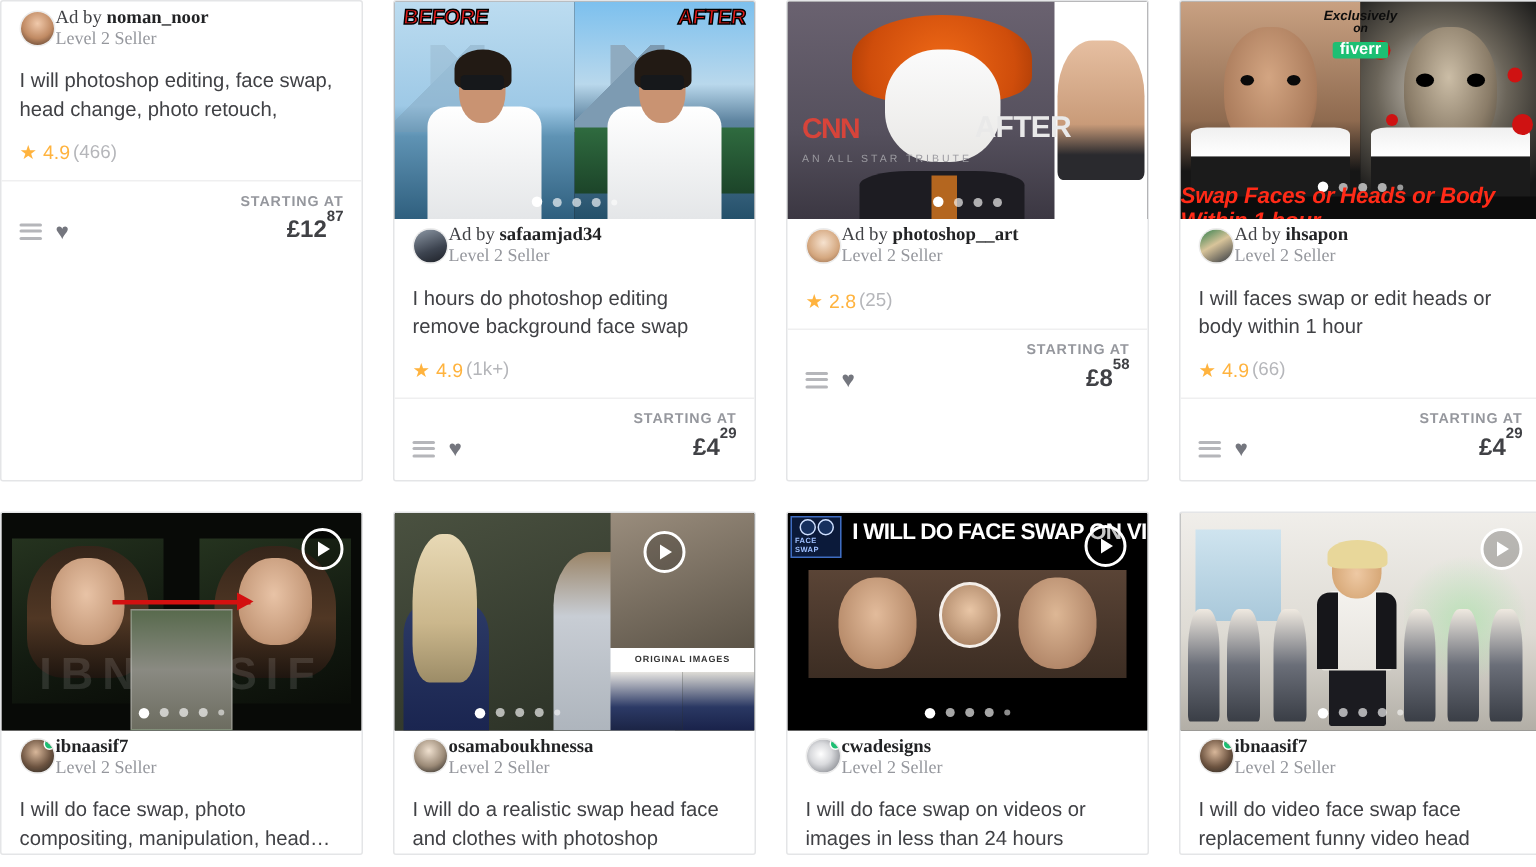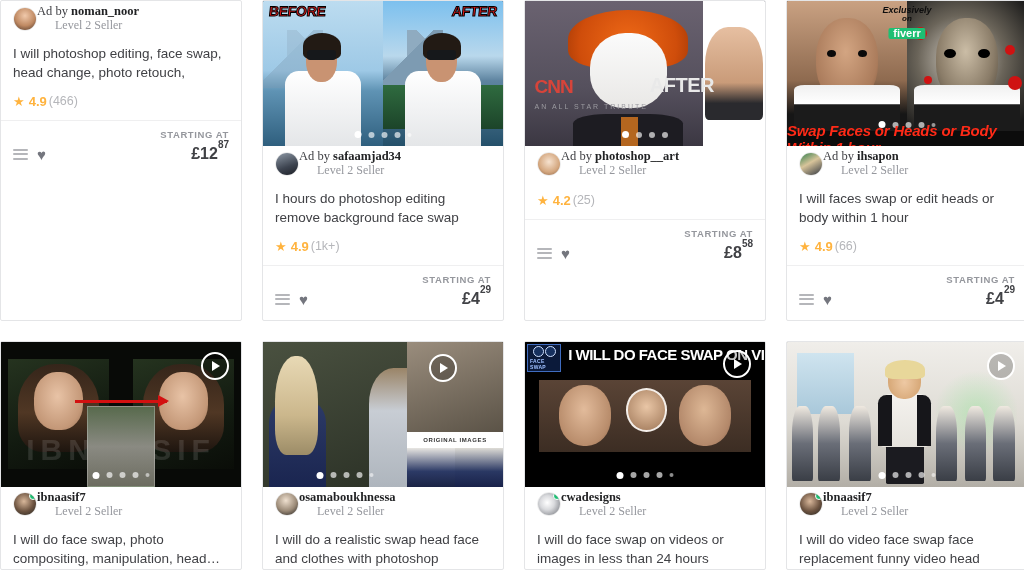--- a/index.html
+++ b/index.html
@@ -105,41 +105,40 @@
   .sname {
     font-size: 12.5px;
     color: #404145;
     white-space: nowrap;
   }
   .sname b { font-weight: 700; color: #222325; }
   .slevel {
     font-size: 12px;
     color: #95979d;
     margin-top: 1px;
-    margin-left: 18px;
   }
 
   .title {
     padding: 8px 12px 0 12px;
     font-size: 13.5px;
     line-height: 1.38;
     color: #404145;
     height: 46px;
     overflow: hidden;
   }
 
   .ratingrow {
     display: flex;
     align-items: center;
     padding: 10px 12px 11px 12px;
     border-bottom: 1px solid #efeff0;
     min-height: 38px;
   }
   .star { color: #ffb33e; font-size: 13px; line-height: 1; margin-right: 4px; }
-  .rvalue { color: #ffb33e; font-size: 13px; font-weight: 700; }
+  .rvalue { color: #ffb33e; font-size: 13px; font-weight: 400; }
   .rcount { color: #b5b6ba; font-size: 12.5px; margin-left: 2px; }
 
   .footer {
     display: flex;
     align-items: flex-end;
     justify-content: space-between;
     padding: 9px 12px 11px 12px;
     min-height: 44px;
   }
   .facts { display: flex; align-items: center; gap: 9px; padding-bottom: 2px; }
@@ -525,21 +524,21 @@
       <div class="avatar">
         <div class="av" style="background:radial-gradient(circle at 50% 40%,#f6e2cf 0%,#d4a77f 60%,#8a6144 100%)"></div>
       </div>
       <div class="sellermeta">
         <div class="sname"><span>Ad by </span><b>photoshop__art</b></div>
         <div class="slevel">Level 2 Seller</div>
       </div>
     </div>
     <div class="ratingrow">
       <span class="star">★</span>
-      <span class="rvalue">4.2</span>
+      <span class="rvalue">2.8</span>
       <span class="rcount">(25)</span>
     </div>
     <div class="footer">
       <div class="facts">
         <span class="ic-list">
             <span></span>
             <span></span>
             <span></span>
           </span>
         <span class="ic-heart">♥</span>

